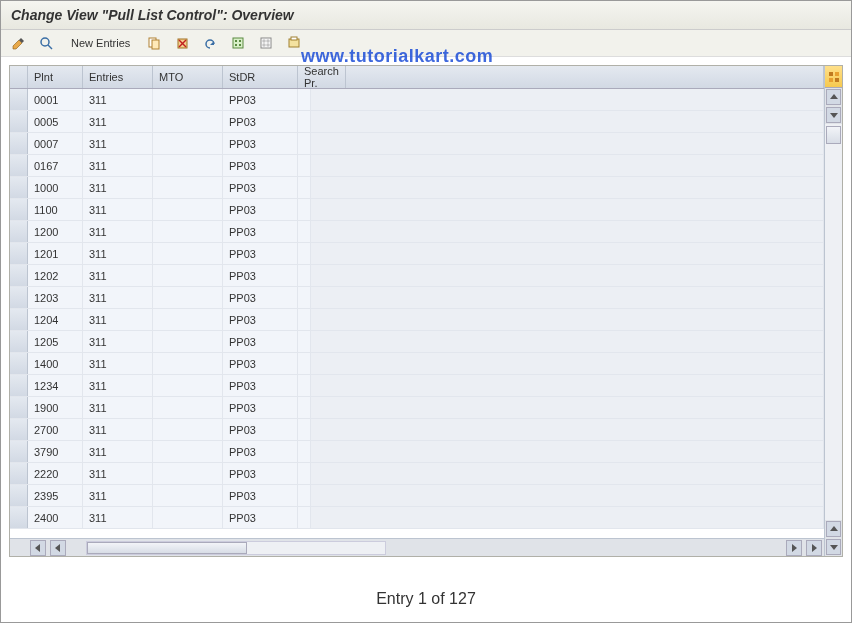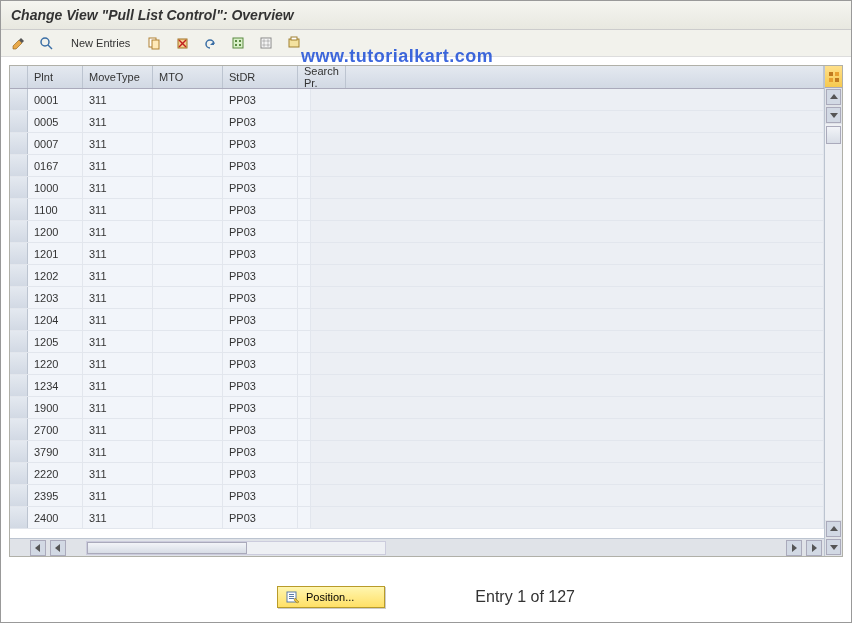--- a/index.html
+++ b/index.html
@@ -218,21 +218,21 @@
   </span>
   <div class="watermark">www.tutorialkart.com</div>
 </div>
 
 <div class="content">
   <div class="grid-wrap">
     <div class="grid-main">
       <div class="grid-header-row">
         <div class="sel-col"></div>
         <div class="grid-header-cell col-plnt">Plnt</div>
-        <div class="grid-header-cell col-move">MoveType</div>
+        <div class="grid-header-cell col-move">Entries</div>
         <div class="grid-header-cell col-mto">MTO</div>
         <div class="grid-header-cell col-stdr">StDR</div>
         <div class="grid-header-cell col-search">Search Pr.</div>
         <div class="grid-header-cell col-rest"></div>
       </div>
       <div class="grid-body" id="grid-body">
           <div class="grid-row">
             <div class="row-sel"></div>
             <div class="grid-cell col-plnt">0001</div>
             <div class="grid-cell col-move">311</div>
@@ -335,21 +335,21 @@
             <div class="row-sel"></div>
             <div class="grid-cell col-plnt">1205</div>
             <div class="grid-cell col-move">311</div>
             <div class="grid-cell col-mto"></div>
             <div class="grid-cell col-stdr">PP03</div>
             <div class="grid-cell col-search"></div>
             <div class="grid-cell col-rest"></div>
           </div>
           <div class="grid-row">
             <div class="row-sel"></div>
-            <div class="grid-cell col-plnt">1220</div>
+            <div class="grid-cell col-plnt">1400</div>
             <div class="grid-cell col-move">311</div>
             <div class="grid-cell col-mto"></div>
             <div class="grid-cell col-stdr">PP03</div>
             <div class="grid-cell col-search"></div>
             <div class="grid-cell col-rest"></div>
           </div>
           <div class="grid-row">
             <div class="row-sel"></div>
             <div class="grid-cell col-plnt">1234</div>
             <div class="grid-cell col-move">311</div>
@@ -471,26 +471,14 @@
       <div class="arrow">
           <svg width="8" height="8">
             <path d="M0 2 L4 7 L8 2 Z" fill="#555"></path>
           </svg>
         </div>
     </div>
   </div>
 </div>
 
 <div class="footer">
-  <div class="pos-btn">
-    <span class="ic">
-      <svg width="14" height="14" viewBox="0 0 14 14">
-          <rect x="1" y="2" width="9" height="10" fill="#fff" stroke="#5a7aa5"></rect>
-          <rect x="3" y="4" width="5" height="1" fill="#5a7aa5"></rect>
-          <rect x="3" y="6" width="5" height="1" fill="#5a7aa5"></rect>
-          <rect x="3" y="8" width="5" height="1" fill="#5a7aa5"></rect>
-          <path d="M9 8 L13 12 L11 13 L8 10 Z" fill="#e6c040" stroke="#8a6a10" stroke-width="0.5"></path>
-        </svg>
-    </span>
-    <span>Position...</span>
-  </div>
   <div class="status">Entry 1 of 127</div>
 </div>
 
 </body></html>

